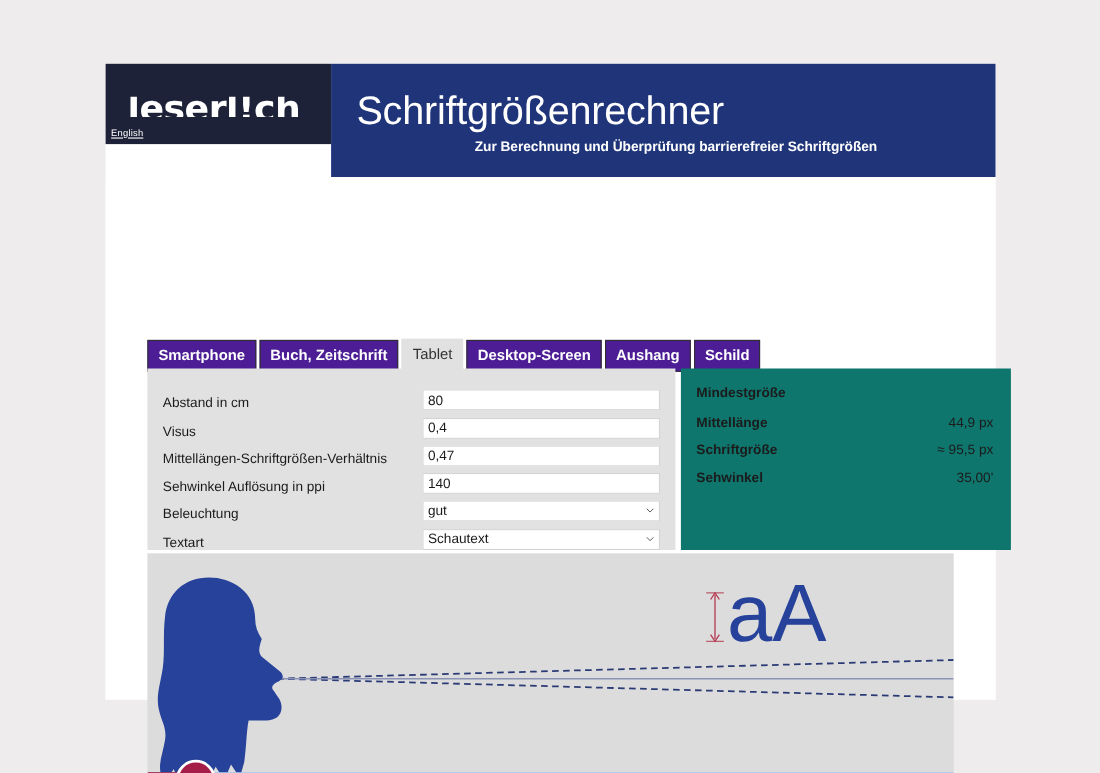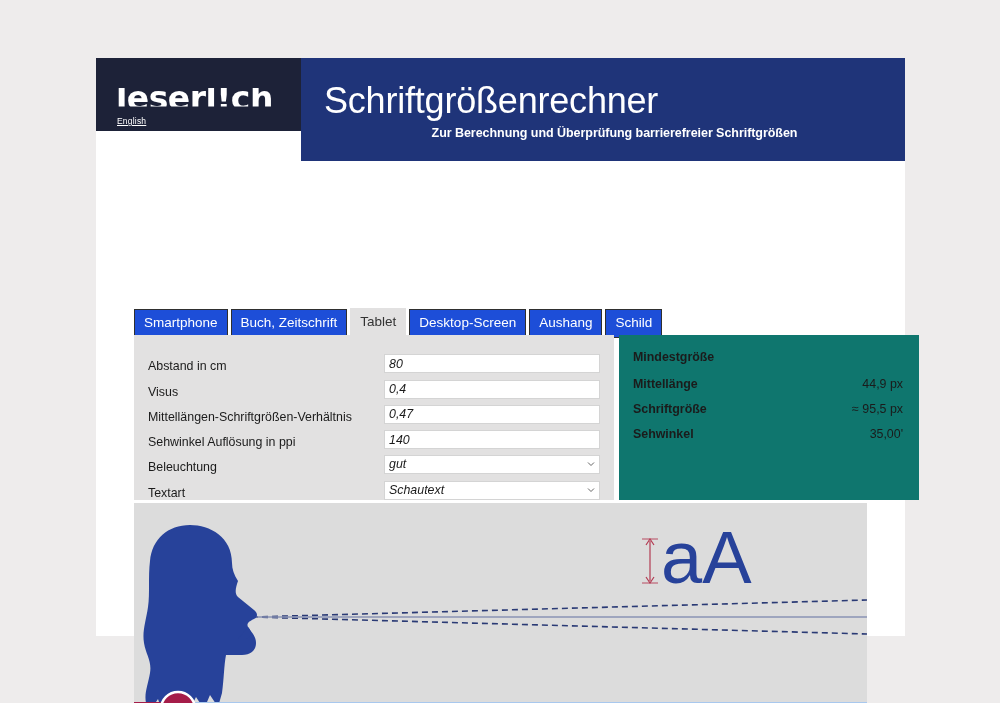--- a/index.html
+++ b/index.html
@@ -47,21 +47,21 @@
     font-size: 33px;
     font-weight: 700;
     letter-spacing: -0.5px;
     color: #ffffff;
     line-height: 1;
     
     clip-path: polygon(0 18%, 100% 18%, 100% 74%, 0 74%);
   }
   #lang-link {
     position: absolute;
-    left: 21px;
+    left: 5px;
     top: 58px;
     font-size: 8.5px;
     color: #ffffff;
     text-decoration: underline;
     letter-spacing: .2px;
     cursor: pointer;
   }
   #title-block {
     flex: 1 1 auto;
     background: #1f3479;
@@ -93,24 +93,24 @@
   
   #tab-bar {
     position: absolute;
     left: 38px;
     top: 147px;
     display: flex;
     align-items: flex-end;
     gap: 3px;
   }
   .tab {
-    background: #1d4ed8;
+    background: #4c1d95;
     color: #ffffff;
     font-size: 13.5px;
-    font-weight: 400;
+    font-weight: 700;
     padding: 5px 9px 5px 9px;
     line-height: 1.25;
     border: 1px solid #2f2f2f;
     cursor: pointer;
     white-space: nowrap;
   }
   .tab.active {
     background: #e2e1e1;
     color: #333333;
     border-color: #e2e1e1;
@@ -149,21 +149,20 @@
     width: 100%;
     height: 19px;
     background: #ffffff;
     border: 1px solid #d4d4d4;
     font-family: "Liberation Sans", sans-serif;
     font-size: 12.4px;
     color: #1b1b1b;
     padding: 0 4px;
     line-height: 17px;
     display: block;
-    font-style: italic;
   }
   .field input { outline: none; }
   .field .select-box {
     cursor: pointer;
     padding-right: 16px;
     overflow: hidden;
     white-space: nowrap;
   }
   .chev {
     position: absolute;

